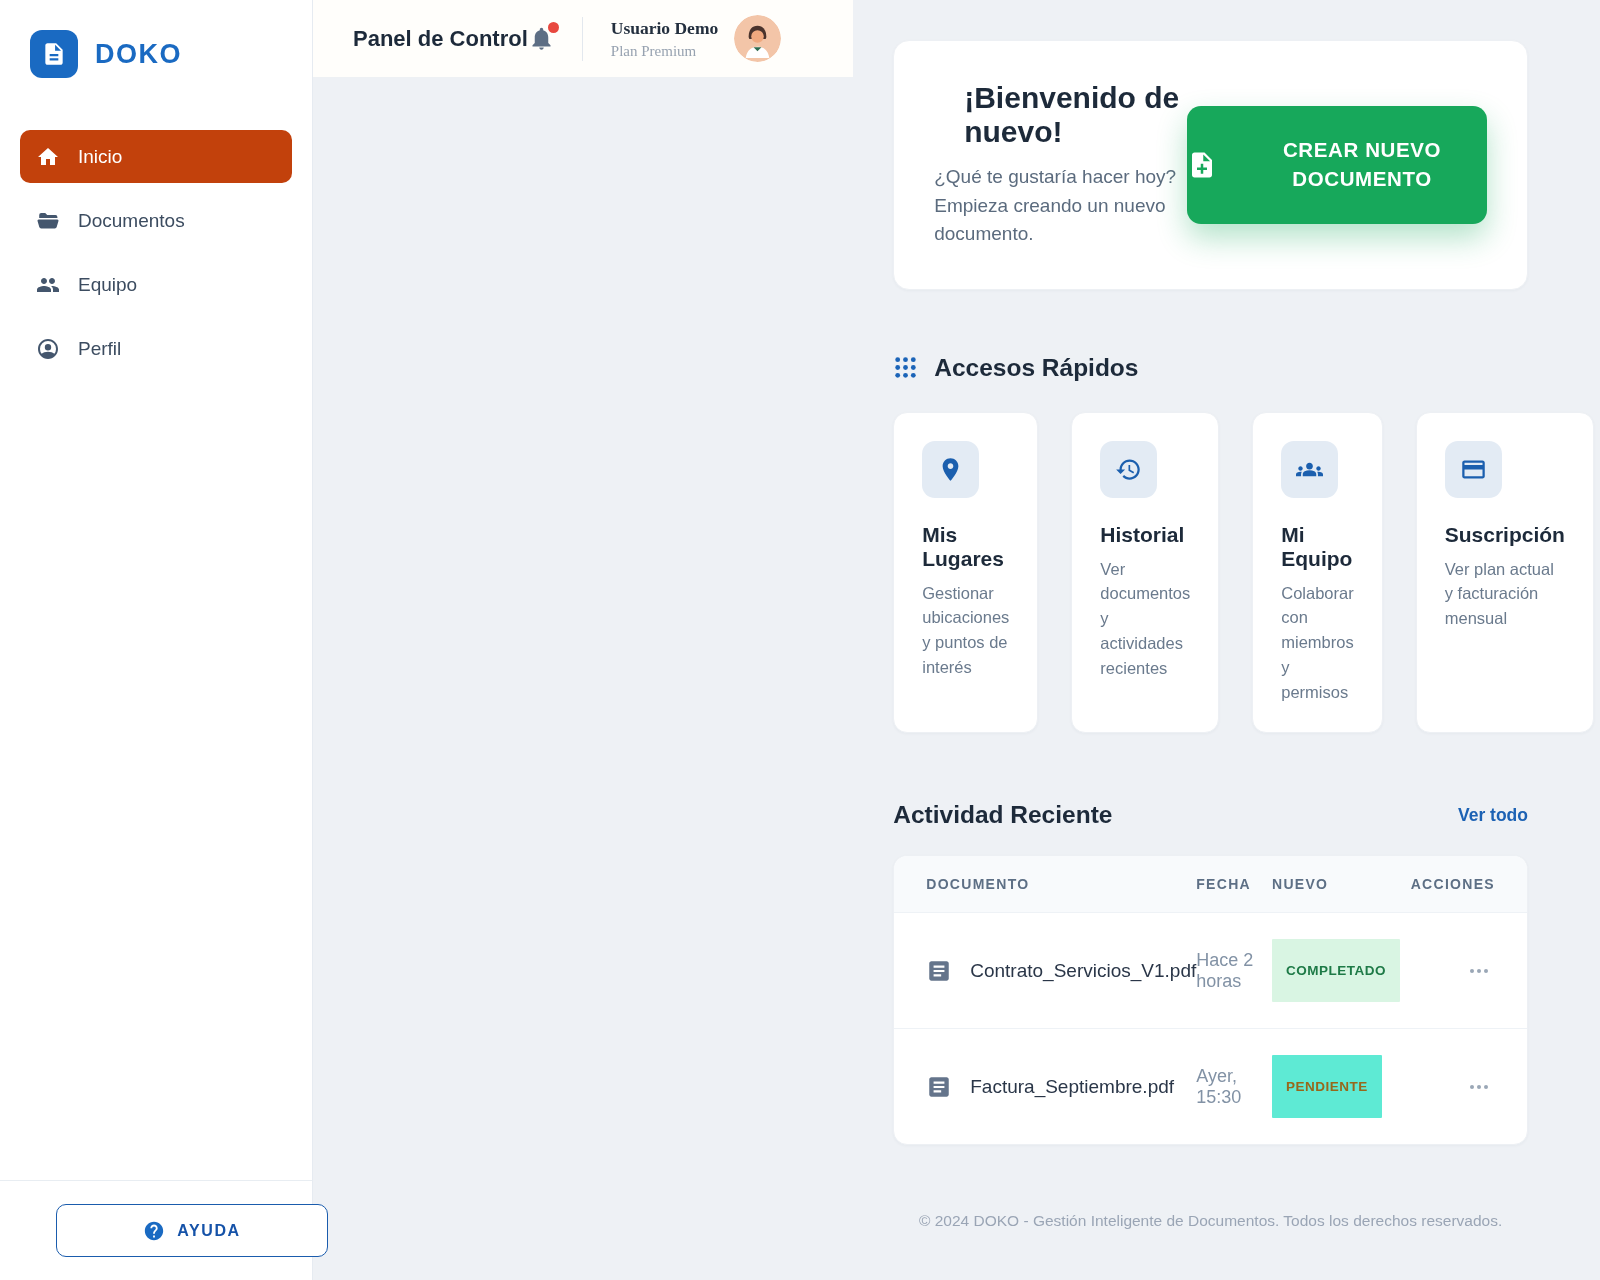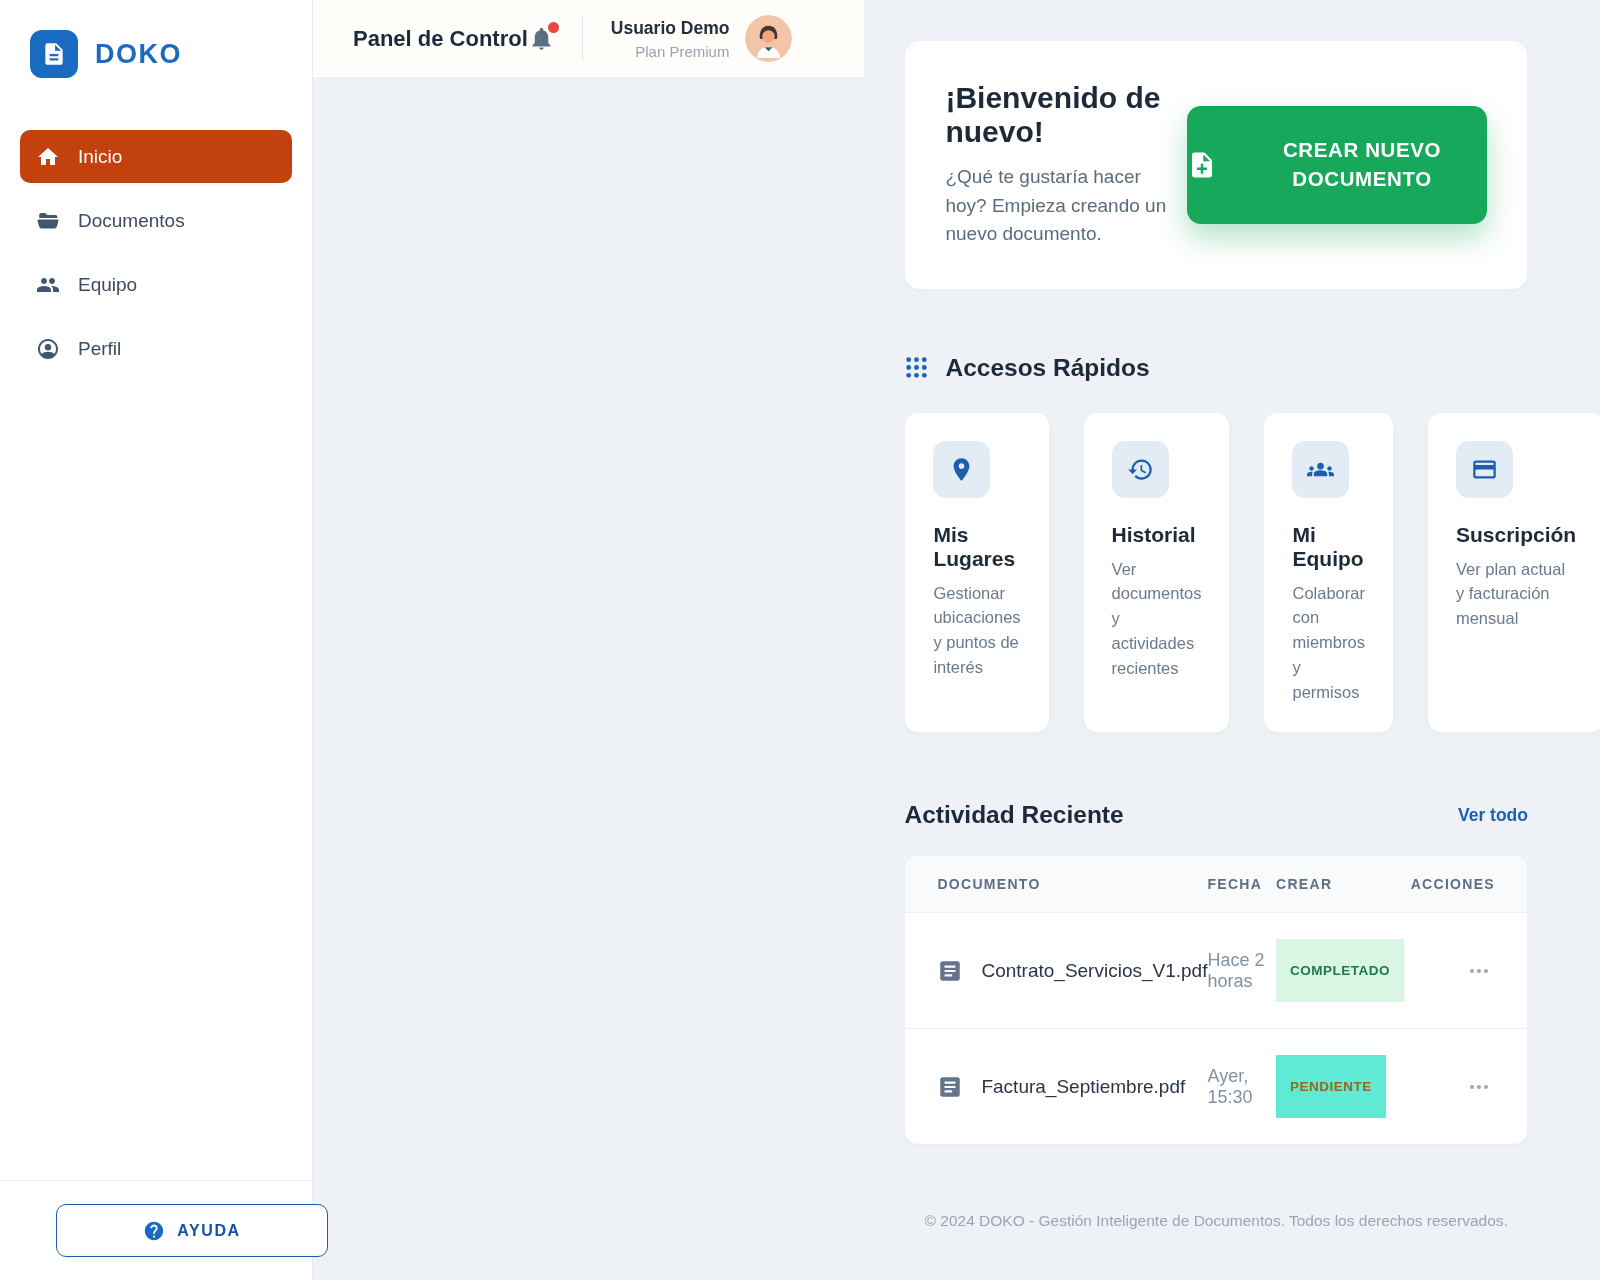--- a/index.html
+++ b/index.html
@@ -54,38 +54,38 @@
   }
   .page-title { font-size: 22px; font-weight: 800; color: #1d2a3a; }
   .topbar-right { display: flex; align-items: center; }
   .bell-wrap { position: relative; color: #5d6e84; margin-right: 27px; cursor: pointer; }
   .bell-dot {
     position: absolute; top: -3px; right: -4px;
     width: 11px; height: 11px; border-radius: 50%; background: #e8483f;
   }
   .top-divider { width: 1px; height: 44px; background: #e3e8ee; margin-right: 28px; }
   .user-menu { display: flex; align-items: center; gap: 16px; cursor: pointer; }
-  .user-text { text-align: right; }
+  .user-text { text-align: left; font-family: Liberation Serif, serif; }
   .user-name { font-size: 17.5px; font-weight: 800; color: #232f3e; }
   .user-plan { font-size: 15px; color: #97a2b0; margin-top: 4px; }
   .avatar { width: 47px; height: 47px; border-radius: 50%; overflow: hidden; }
 
   
   .content {
     flex: 1; display: flex; flex-direction: column;
     padding: 40px 72px 0 40px; overflow: hidden;
   }
   .card-base {
     background: #fff; border: 1px solid #edf0f4; border-radius: 16px;
     box-shadow: 0 1px 3px rgba(16,42,67,.04);
   }
   .welcome-card {
     padding: 40px; display: flex; align-items: center; justify-content: space-between;
   }
-  .welcome-title { font-size: 30px; font-weight: 800; color: #1d2a3a; }
+  .welcome-title { font-size: 30px; font-weight: 800; color: #1d2a3a; margin-left: 30px; }
   .welcome-subtitle { font-size: 19px; color: #5b6b7e; line-height: 1.5; margin-top: 14px; max-width: 580px; }
   .cta-button {
     width: 432px; min-height: 118px; border: none; border-radius: 14px;
     background: #17a85b; color: #fff; cursor: pointer;
     display: flex; align-items: center; justify-content: center; gap: 20px;
     box-shadow: 0 14px 30px rgba(23,168,91,.32);
     font-family: inherit;
   }
   .cta-label {
     width: 250px; font-size: 20.5px; font-weight: 800; letter-spacing: .6px; line-height: 1.4;
@@ -308,21 +308,21 @@
       <h2 class="section-title">Actividad Reciente</h2>
       <a class="view-all">Ver todo</a>
     </div>
 
     <section class="card-base table-card">
       <table>
         <thead>
           <tr>
             <th class="col-doc">DOCUMENTO</th>
             <th class="col-date">FECHA</th>
-            <th class="col-status">CREAR</th>
+            <th class="col-status">NUEVO</th>
             <th class="col-actions">ACCIONES</th>
           </tr>
         </thead>
         <tbody>
           <tr>
             <td>
               <span class="doc-cell">
                 <span class="doc-icon">
                   <svg width="26" height="26" viewBox="0 0 24 24" fill="currentColor">
                       <path d="M19 3H5c-1.1 0-2 .9-2 2v14c0 1.1.9 2 2 2h14c1.1 0 2-.9 2-2V5c0-1.1-.9-2-2-2zm-5 14H7v-2h7v2zm3-4H7v-2h10v2zm0-4H7V7h10v2z"></path>

